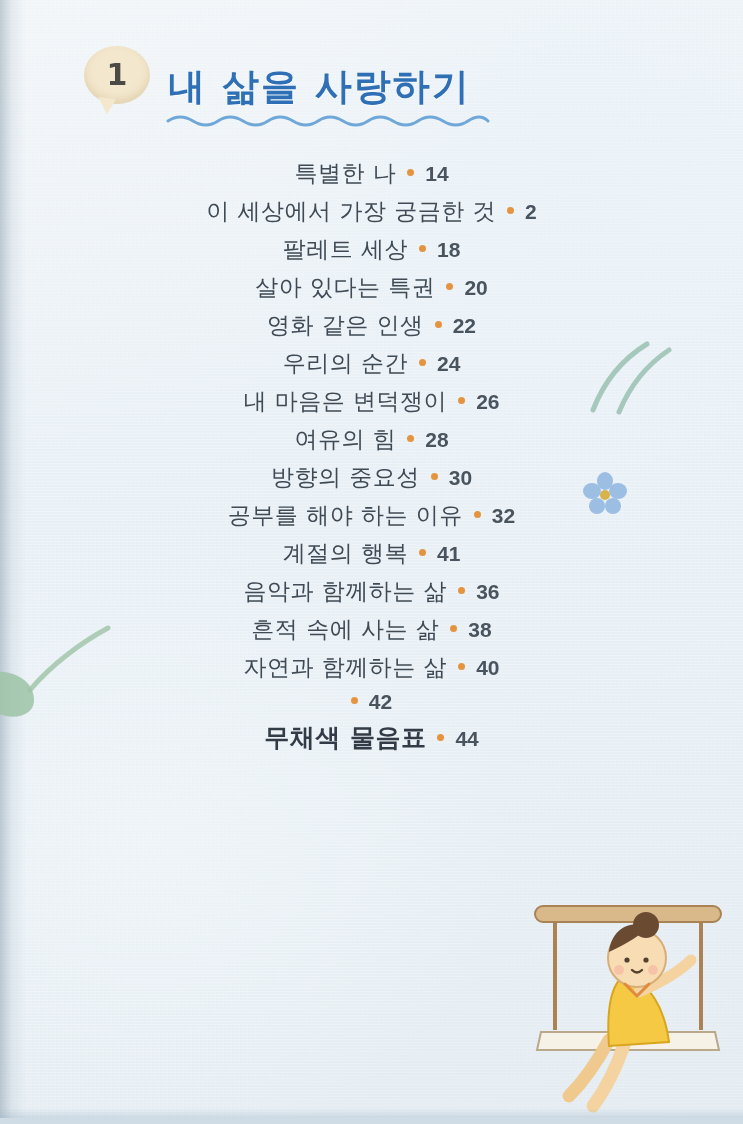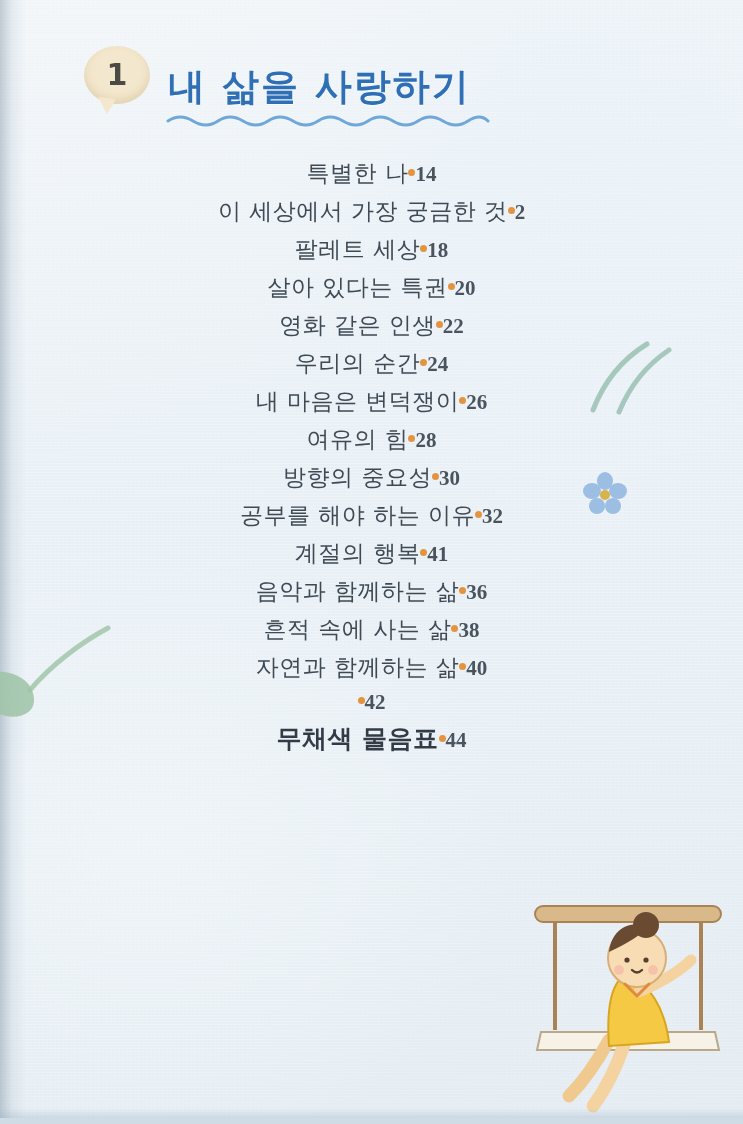--- a/index.html
+++ b/index.html
@@ -126,20 +126,21 @@
     right: 0;
     top: 158px;
     display: flex;
     flex-direction: column;
     align-items: center;
   }
   .toc-row {
     display: flex;
     align-items: baseline;
     justify-content: center;
+    gap: 11px;
     margin-bottom: 7px;
     white-space: nowrap;
   }
   .toc-label {
     font-family: "DejaVu Sans", sans-serif;
     font-size: 23px;
     color: #3f4a55;
     letter-spacing: .5px;
   }
   .toc-row.last .toc-label {
@@ -149,21 +150,21 @@
   }
   .toc-dot {
     display: inline-block;
     width: 7px;
     height: 7px;
     border-radius: 50%;
     background: #e4943f;
     transform: translateY(-5px);
   }
   .toc-page {
-    font-family: Liberation Serif, serif;
+    font-family: Liberation Sans, sans-serif;
     font-size: 21px;
     font-weight: 700;
     color: #4a545e;
   }
 
   
   .deco { position: absolute; pointer-events: none; }
   .deco-swoosh-right { right: 66px; top: 338px; }
   .deco-flower { right: 114px; top: 470px; }
   .deco-leaf-left { left: -10px; top: 620px; }

